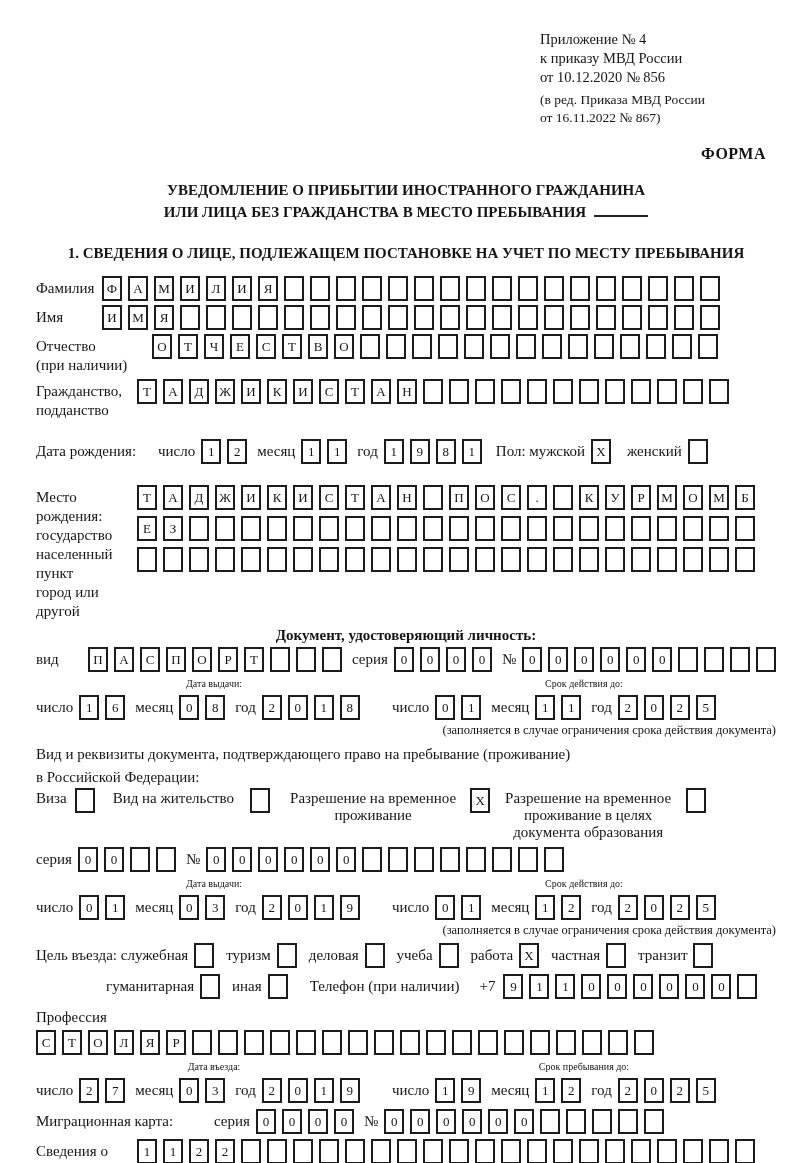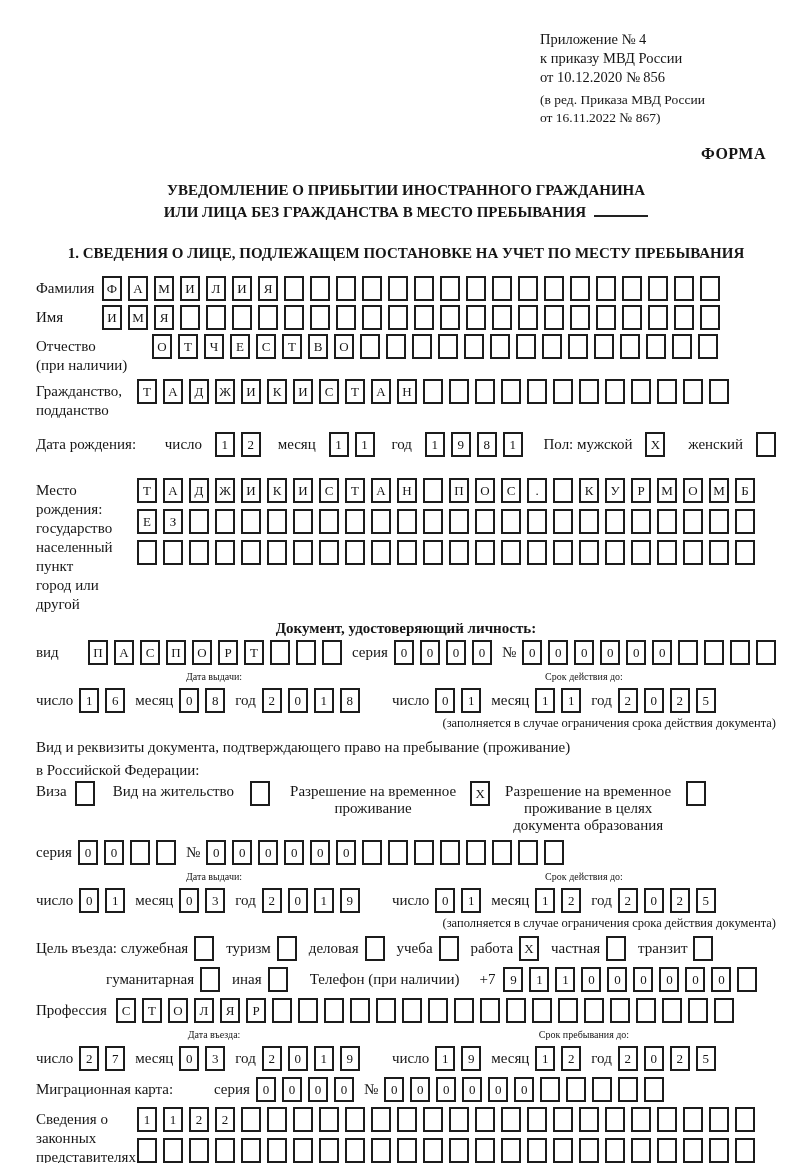--- a/index.html
+++ b/index.html
@@ -185,21 +185,21 @@
         <span class="cell"></span>
         <span class="cell"></span>
         <span class="cell"></span>
         <span class="cell"></span>
         <span class="cell"></span>
         <span class="cell"></span>
         <span class="cell"></span>
       </span>
   </div>
 
-  <div class="row" style="margin-top:12px;justify-content:space-between;">
+  <div class="row" style="margin-top:19px;">
     <span class="lbl" style="width:112px;">Дата рождения:</span>
     <span class="w">число</span>
     <span class="cells">
         <span class="cell">1</span>
         <span class="cell">2</span>
       </span>
     <span class="w">месяц</span>
     <span class="cells">
         <span class="cell">1</span>
         <span class="cell">1</span>
@@ -552,21 +552,21 @@
         <span class="cell">0</span>
         <span class="cell">0</span>
         <span class="cell">0</span>
         <span class="cell">0</span>
         <span class="cell">0</span>
         <span class="cell">0</span>
         <span class="cell"></span>
       </span>
   </div>
 
-  <div class="row" style="margin-top:6px;">
+  <div class="row" style="margin-top:6px;flex-direction:column;">
     <span class="lbl" style="width:80px;">Профессия</span>
     <span class="cells">
         <span class="cell">С</span>
         <span class="cell">Т</span>
         <span class="cell">О</span>
         <span class="cell">Л</span>
         <span class="cell">Я</span>
         <span class="cell">Р</span>
         <span class="cell"></span>
         <span class="cell"></span>

